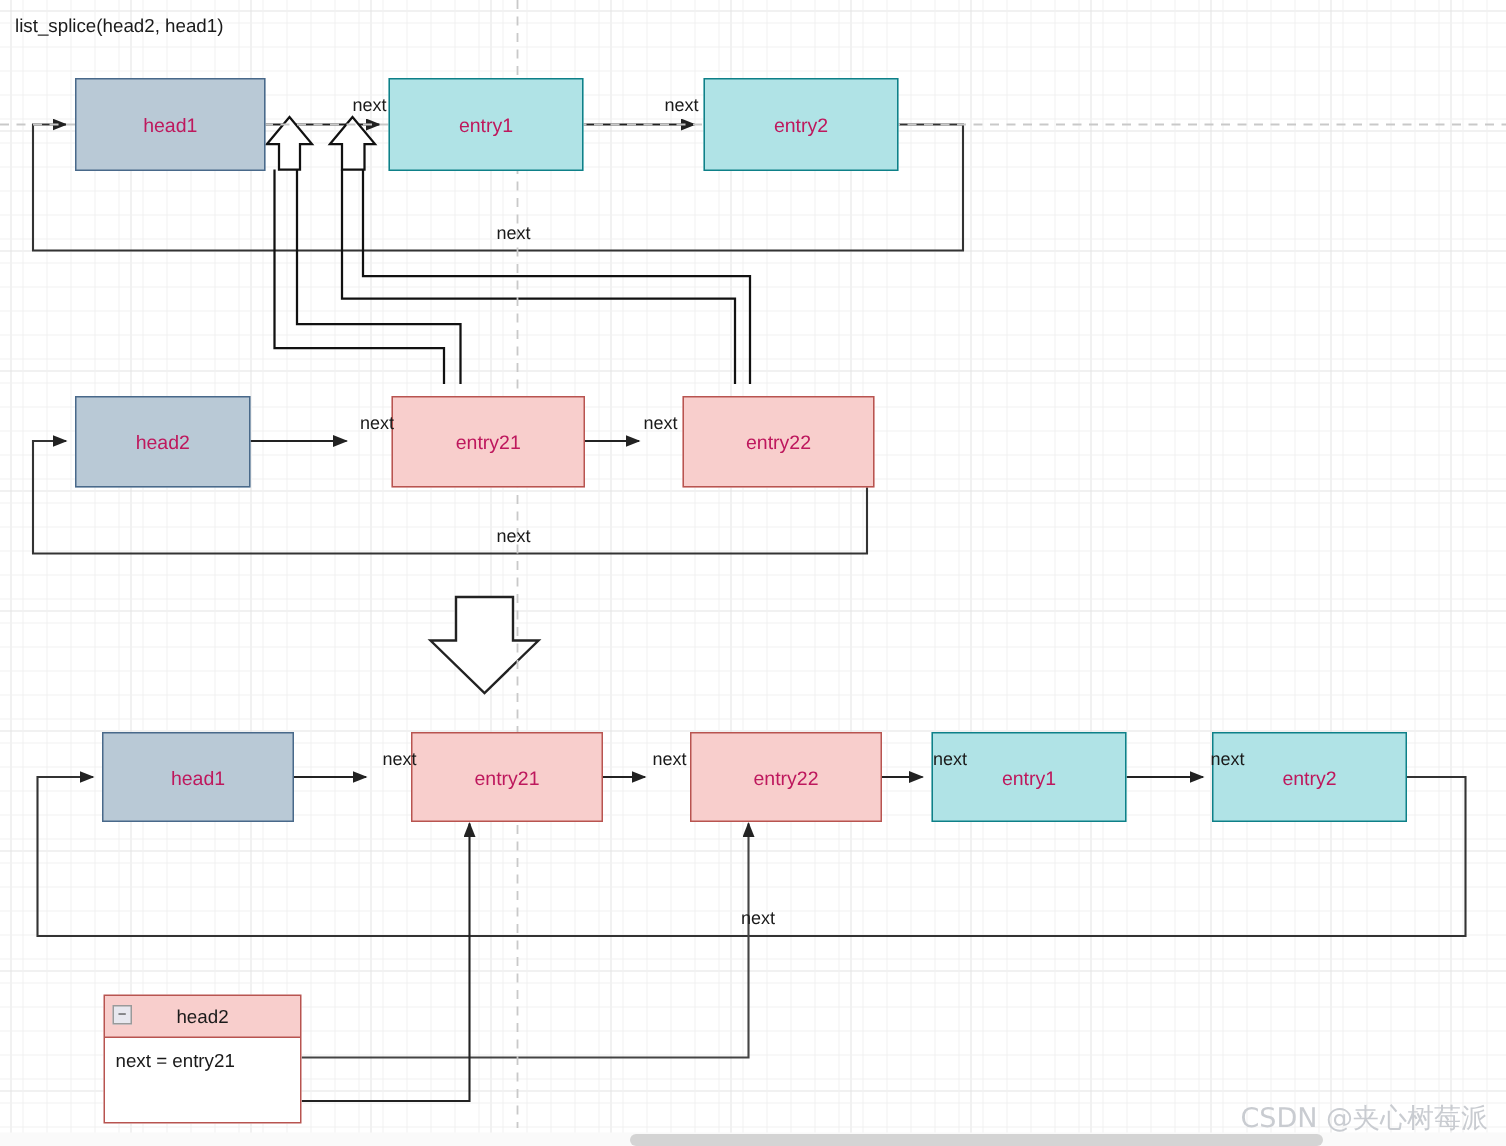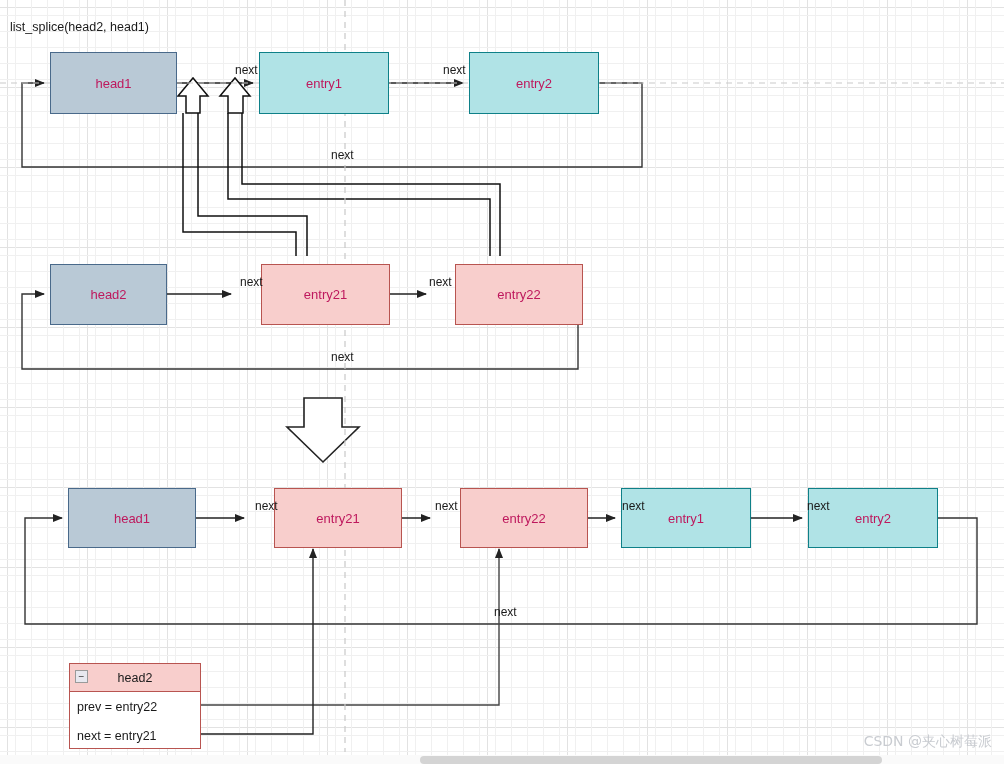--- a/index.html
+++ b/index.html
@@ -105,21 +105,21 @@
     display: flex;
     align-items: center;
     padding-left: 7px;
     font-size: 12.5px;
     color: #1a1a1a;
   }
   #watermark {
     position: absolute;
     right: 12px;
     top: 733px;
-    font-size: 14px;
+    font-size: 18px;
     color: #c9ccd1;
     white-space: nowrap;
     font-family: "DejaVu Sans", sans-serif;
   }
   #hscroll-track {
     position: absolute;
     left: 0;
     top: 755px;
     width: 1004px;
     height: 9px;
@@ -217,21 +217,21 @@
 
     <g stroke="#c9c9c9" stroke-width="1.2" stroke-dasharray="6 5" fill="none">
       <line x1="345" y1="0" x2="345" y2="752"></line>
     </g>
 
     <g stroke="#c9c9c9" stroke-width="1.2" stroke-dasharray="6 5" fill="none">
       <line x1="0" y1="83" x2="1004" y2="83"></line>
     </g>
   </svg>
 
-  <div class="title-label" style="left:10px; top:20px;">list_splice(head2, head1)</div>
+  <div class="title-label" style="left:10px; top:10px;">list_splice(head2, head1)</div>
 
   <div class="node head" style="left:50px; top:52px; width:127px; height:62px;">head1</div>
   <div class="node cyan" style="left:259px; top:52px; width:130px; height:62px;">entry1</div>
   <div class="node cyan" style="left:469px; top:52px; width:130px; height:62px;">entry2</div>
 
   <div class="edge-label" style="left:187px; top:63px;">next</div>
   <div class="edge-label" style="left:395px; top:63px;">next</div>
   <div class="edge-label" style="left:283px; top:148px;">next</div>
 
   <div class="node head" style="left:50px; top:264px; width:117px; height:61px;">head2</div>
@@ -252,21 +252,20 @@
   <div class="edge-label" style="left:387px; top:499px;">next</div>
   <div class="edge-label" style="left:574px; top:499px;">next</div>
   <div class="edge-label" style="left:759px; top:499px;">next</div>
   <div class="edge-label" style="left:446px; top:605px;">next</div>
 
   <div id="head2-box" style="left:69px; top:663px;">
     <div class="hdr">
       <span class="collapse">−</span>
       <span>head2</span>
     </div>
-    <div class="field">prev = entry22</div>
     <div class="field">next = entry21</div>
   </div>
 
   <div id="watermark">CSDN @夹心树莓派</div>
 
   <div id="hscroll-track"></div>
   <div id="hscroll-thumb"></div>
 
 </div>
 

